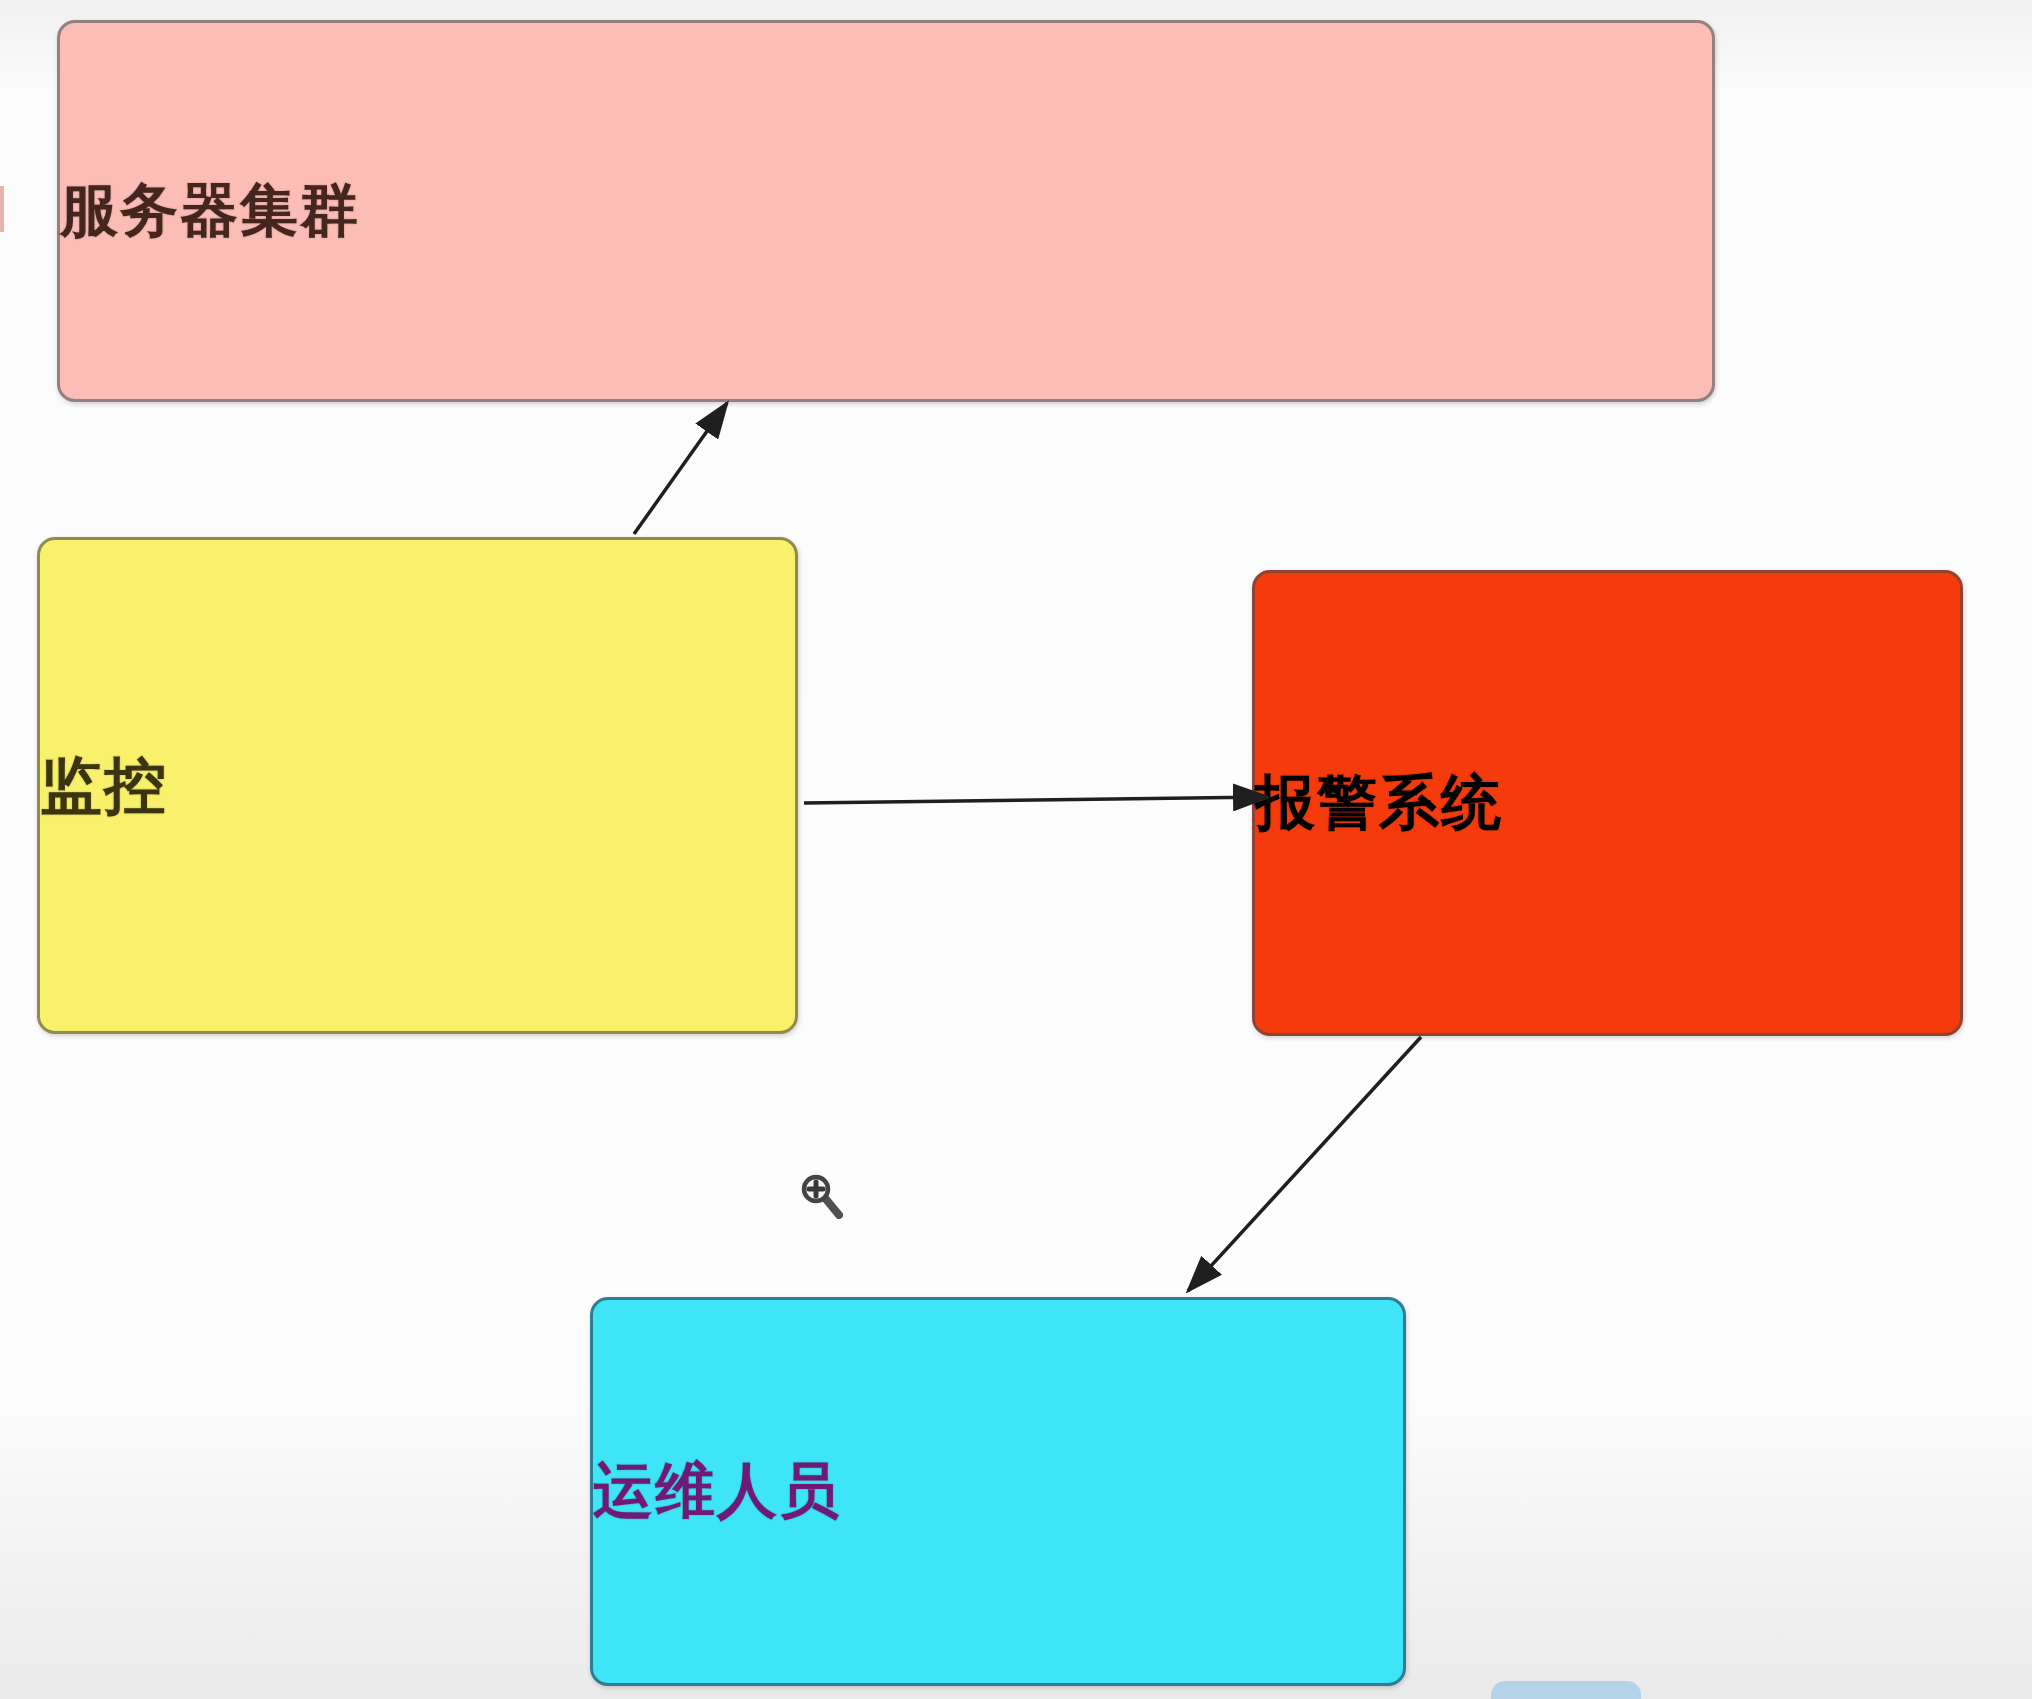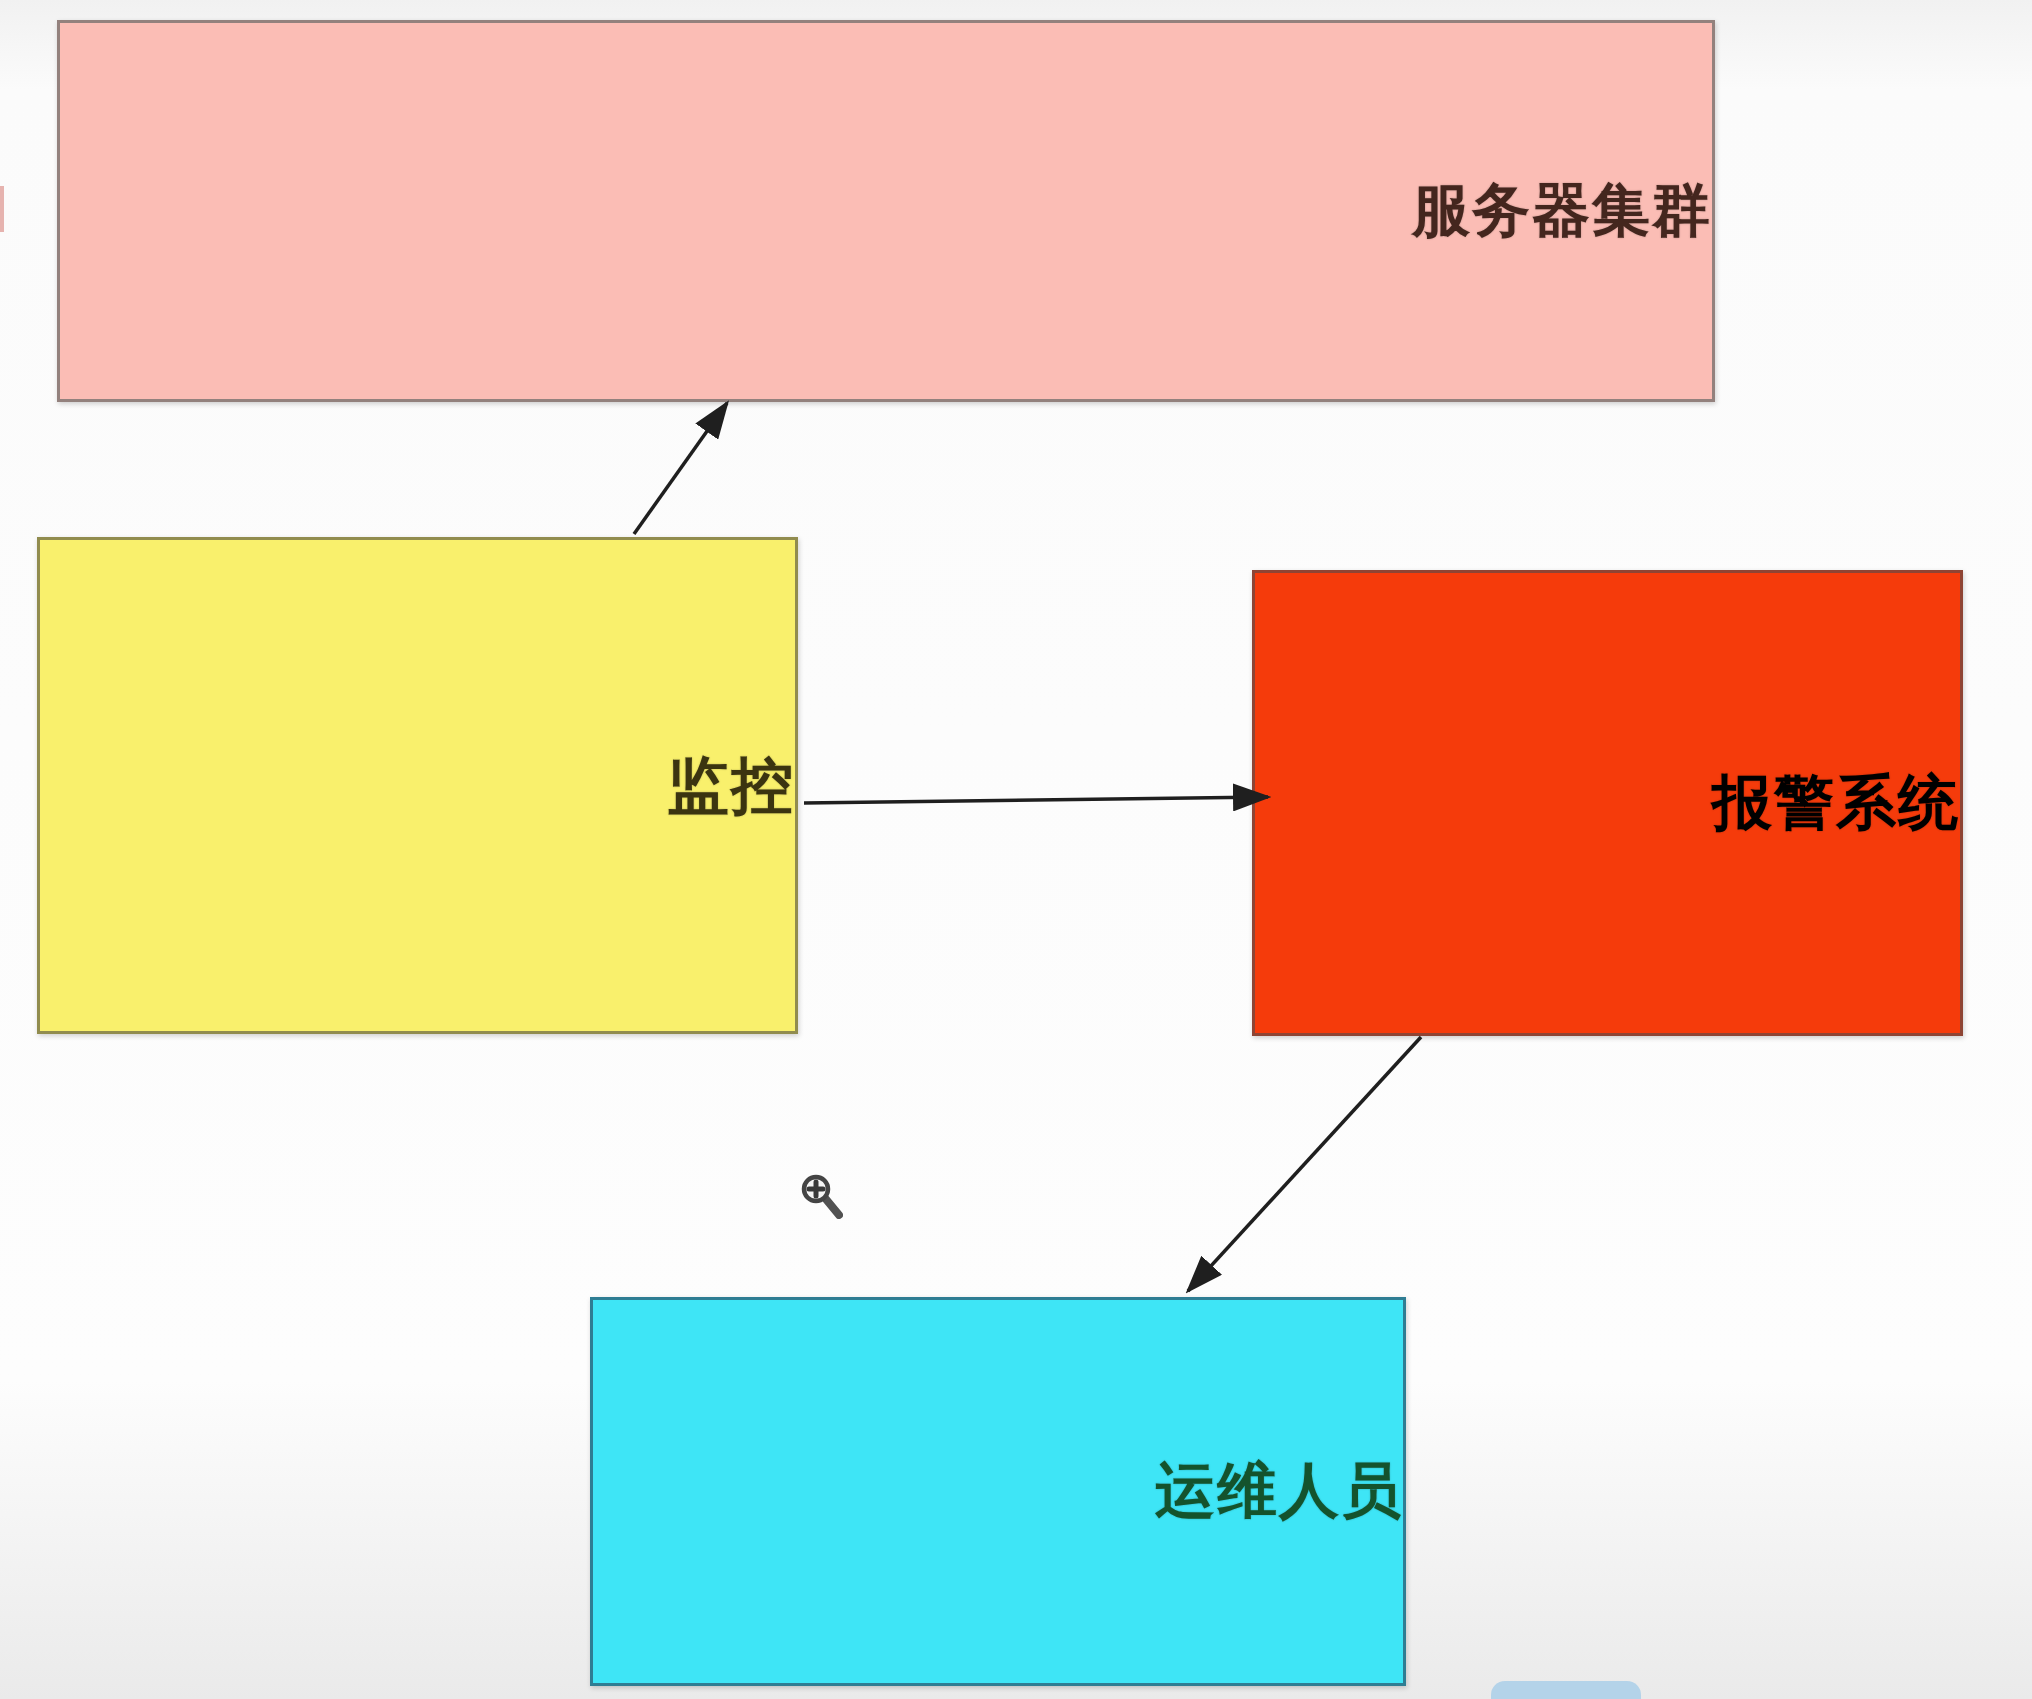--- a/index.html
+++ b/index.html
@@ -13,23 +13,24 @@
     height: 1699px;
     overflow: hidden;
     background: linear-gradient(180deg, #f1f1f1 0px, #fbfbfb 90px, #fdfdfd 1380px, #eaeaea 1699px);
     font-family: "Liberation Sans", "DejaVu Sans", sans-serif;
   }
   .node {
     position: absolute;
     box-sizing: border-box;
     display: flex;
     align-items: center;
-    justify-content: flex-end;
+    justify-content: flex-start;
     font-weight: bold;
     box-shadow: 1px 2px 5px rgba(0,0,0,0.18);
+    border-radius: 18px;
   }
   .node .label {
     text-shadow: 0 0 2px rgba(0,0,0,0.28);
     letter-spacing: 2px;
     white-space: nowrap;
   }
   #node-server-cluster {
     left: 57px; top: 20px; width: 1658px; height: 382px;
     background: #fbbdb5;
     border: 3px solid #93817d;
@@ -47,21 +48,21 @@
     left: 1252px; top: 570px; width: 711px; height: 466px;
     background: #f53b0b;
     border: 3px solid #8e4434;
     color: #000000;
     font-size: 60px;
   }
   #node-ops-staff {
     left: 590px; top: 1297px; width: 816px; height: 389px;
     background: #3ee5f6;
     border: 3px solid #2e7d93;
-    color: #14532d;
+    color: #701a75;
     font-size: 60px;
   }
   #edges-svg, #cursor-svg {
     position: absolute;
     left: 0; top: 0;
     pointer-events: none;
   }
   .edge-line {
     stroke: #1f1f1f;
     stroke-width: 3.5;

